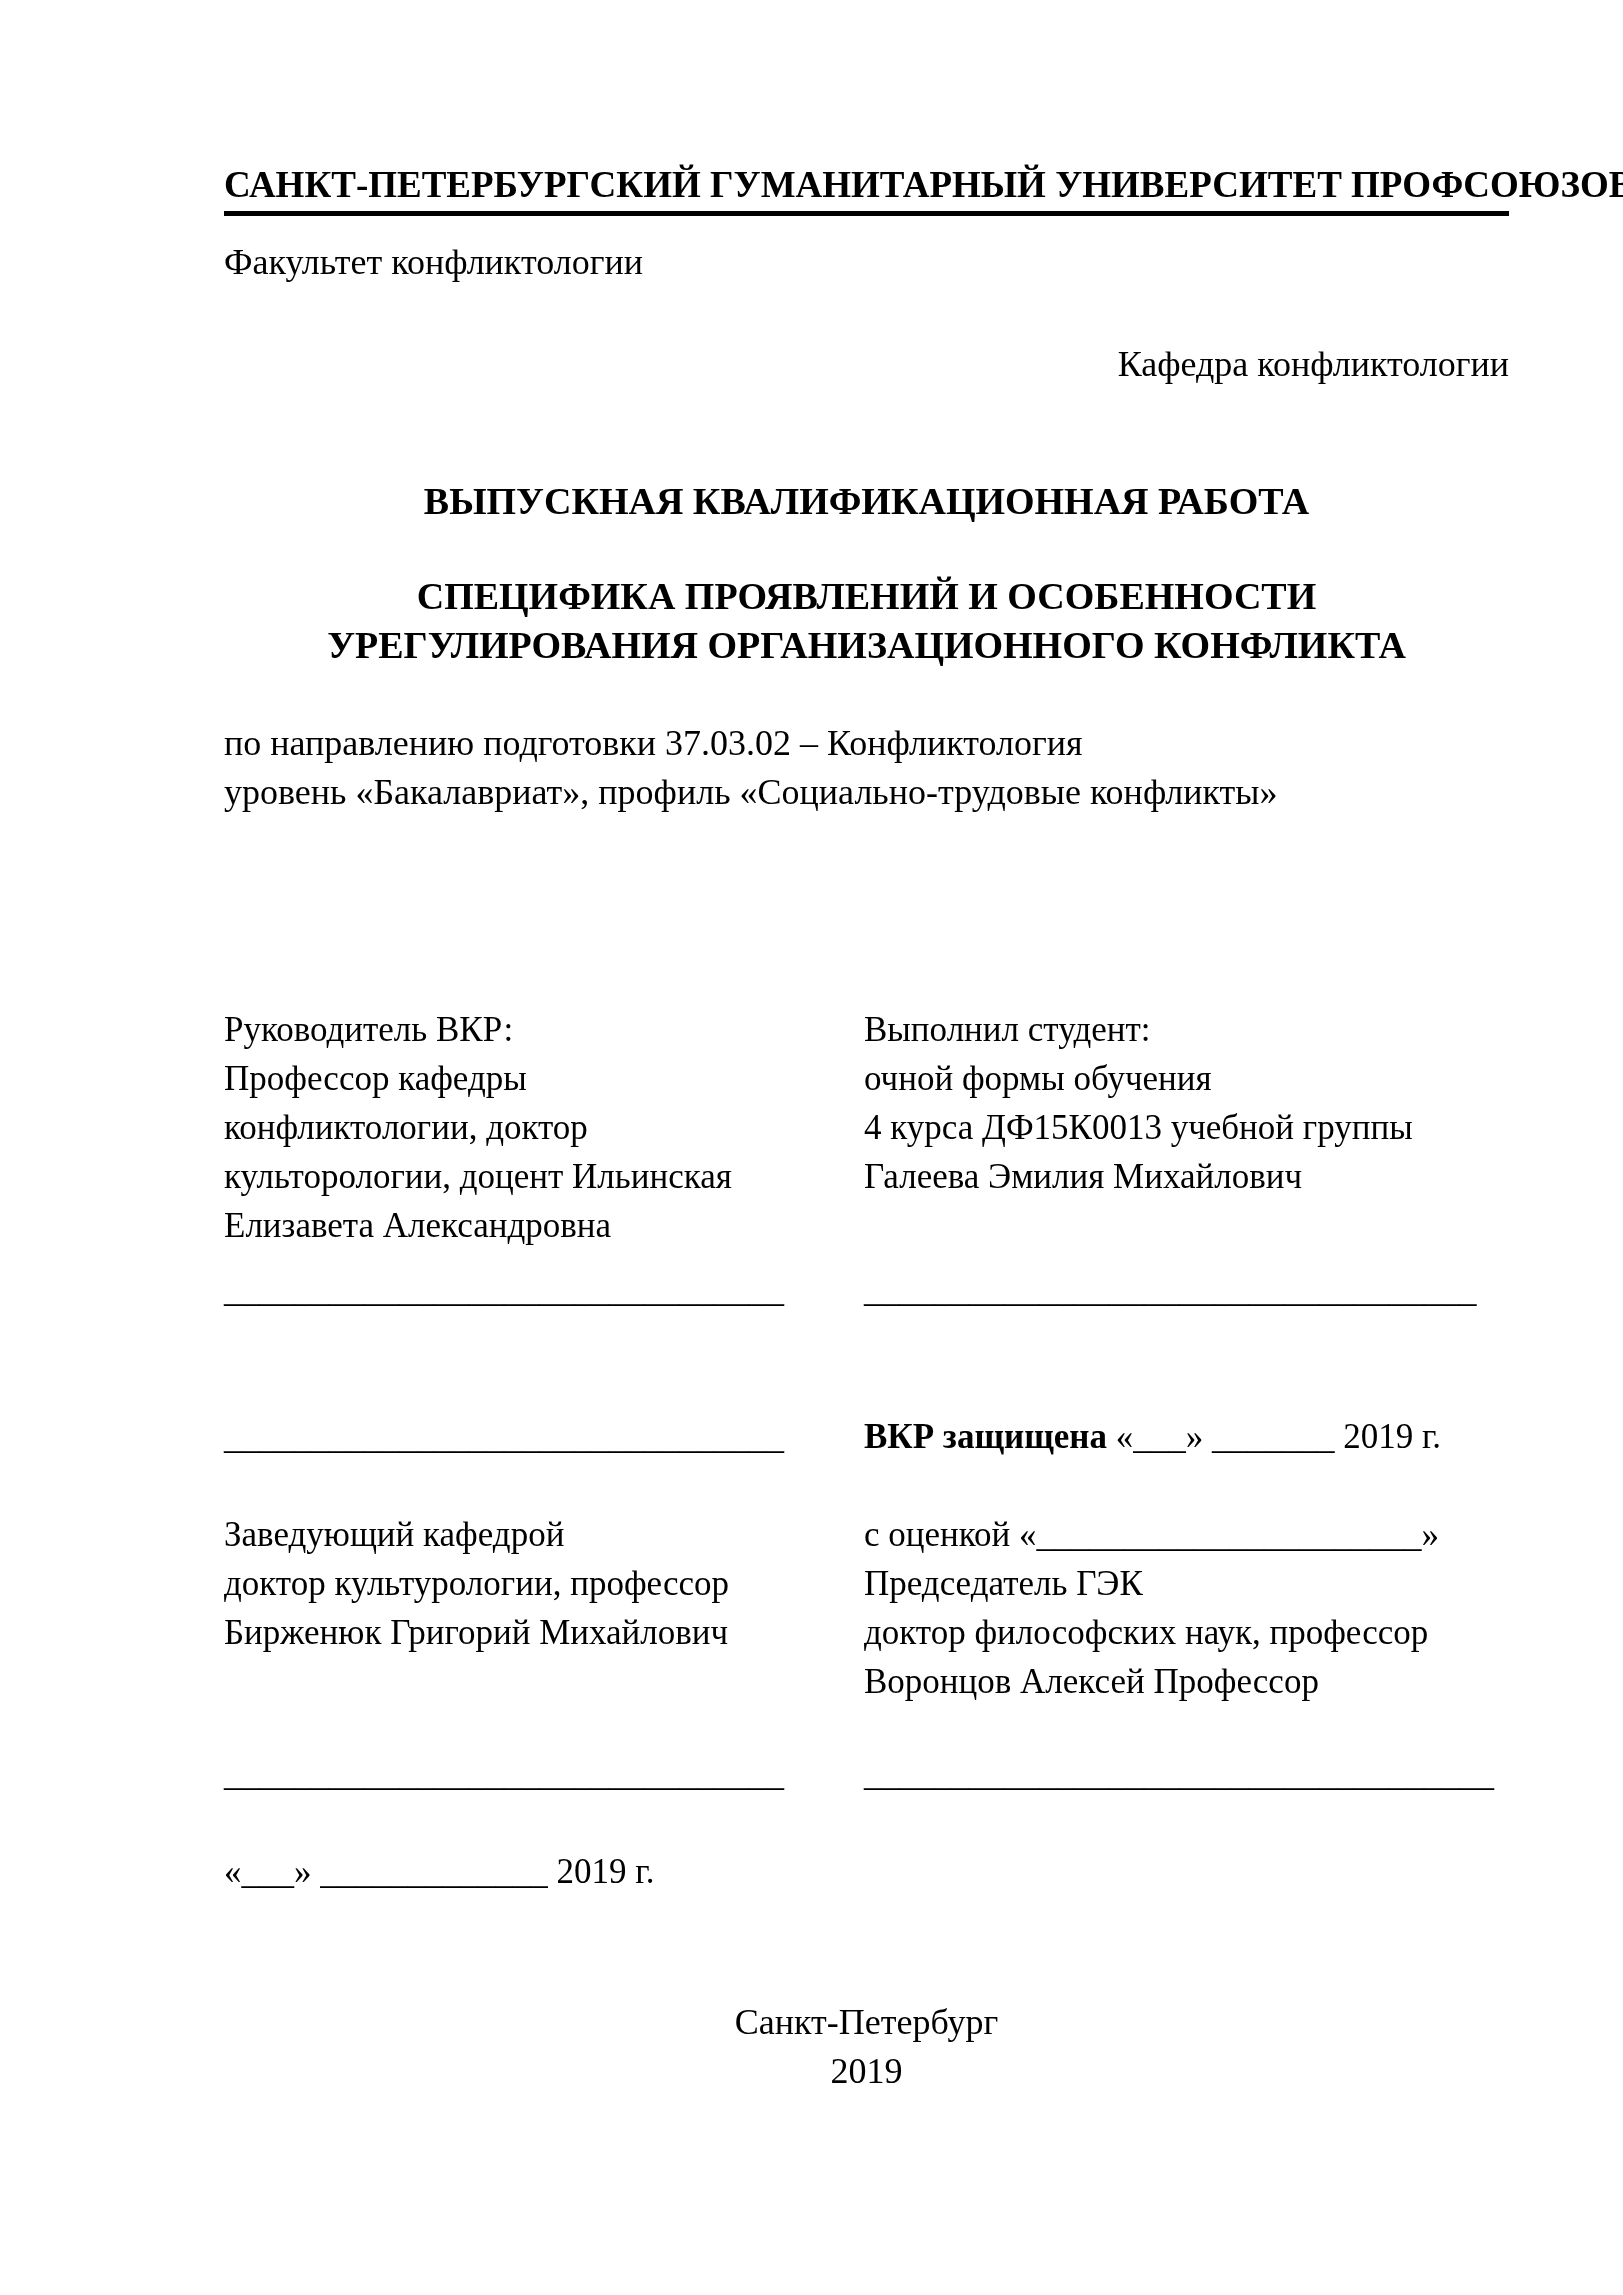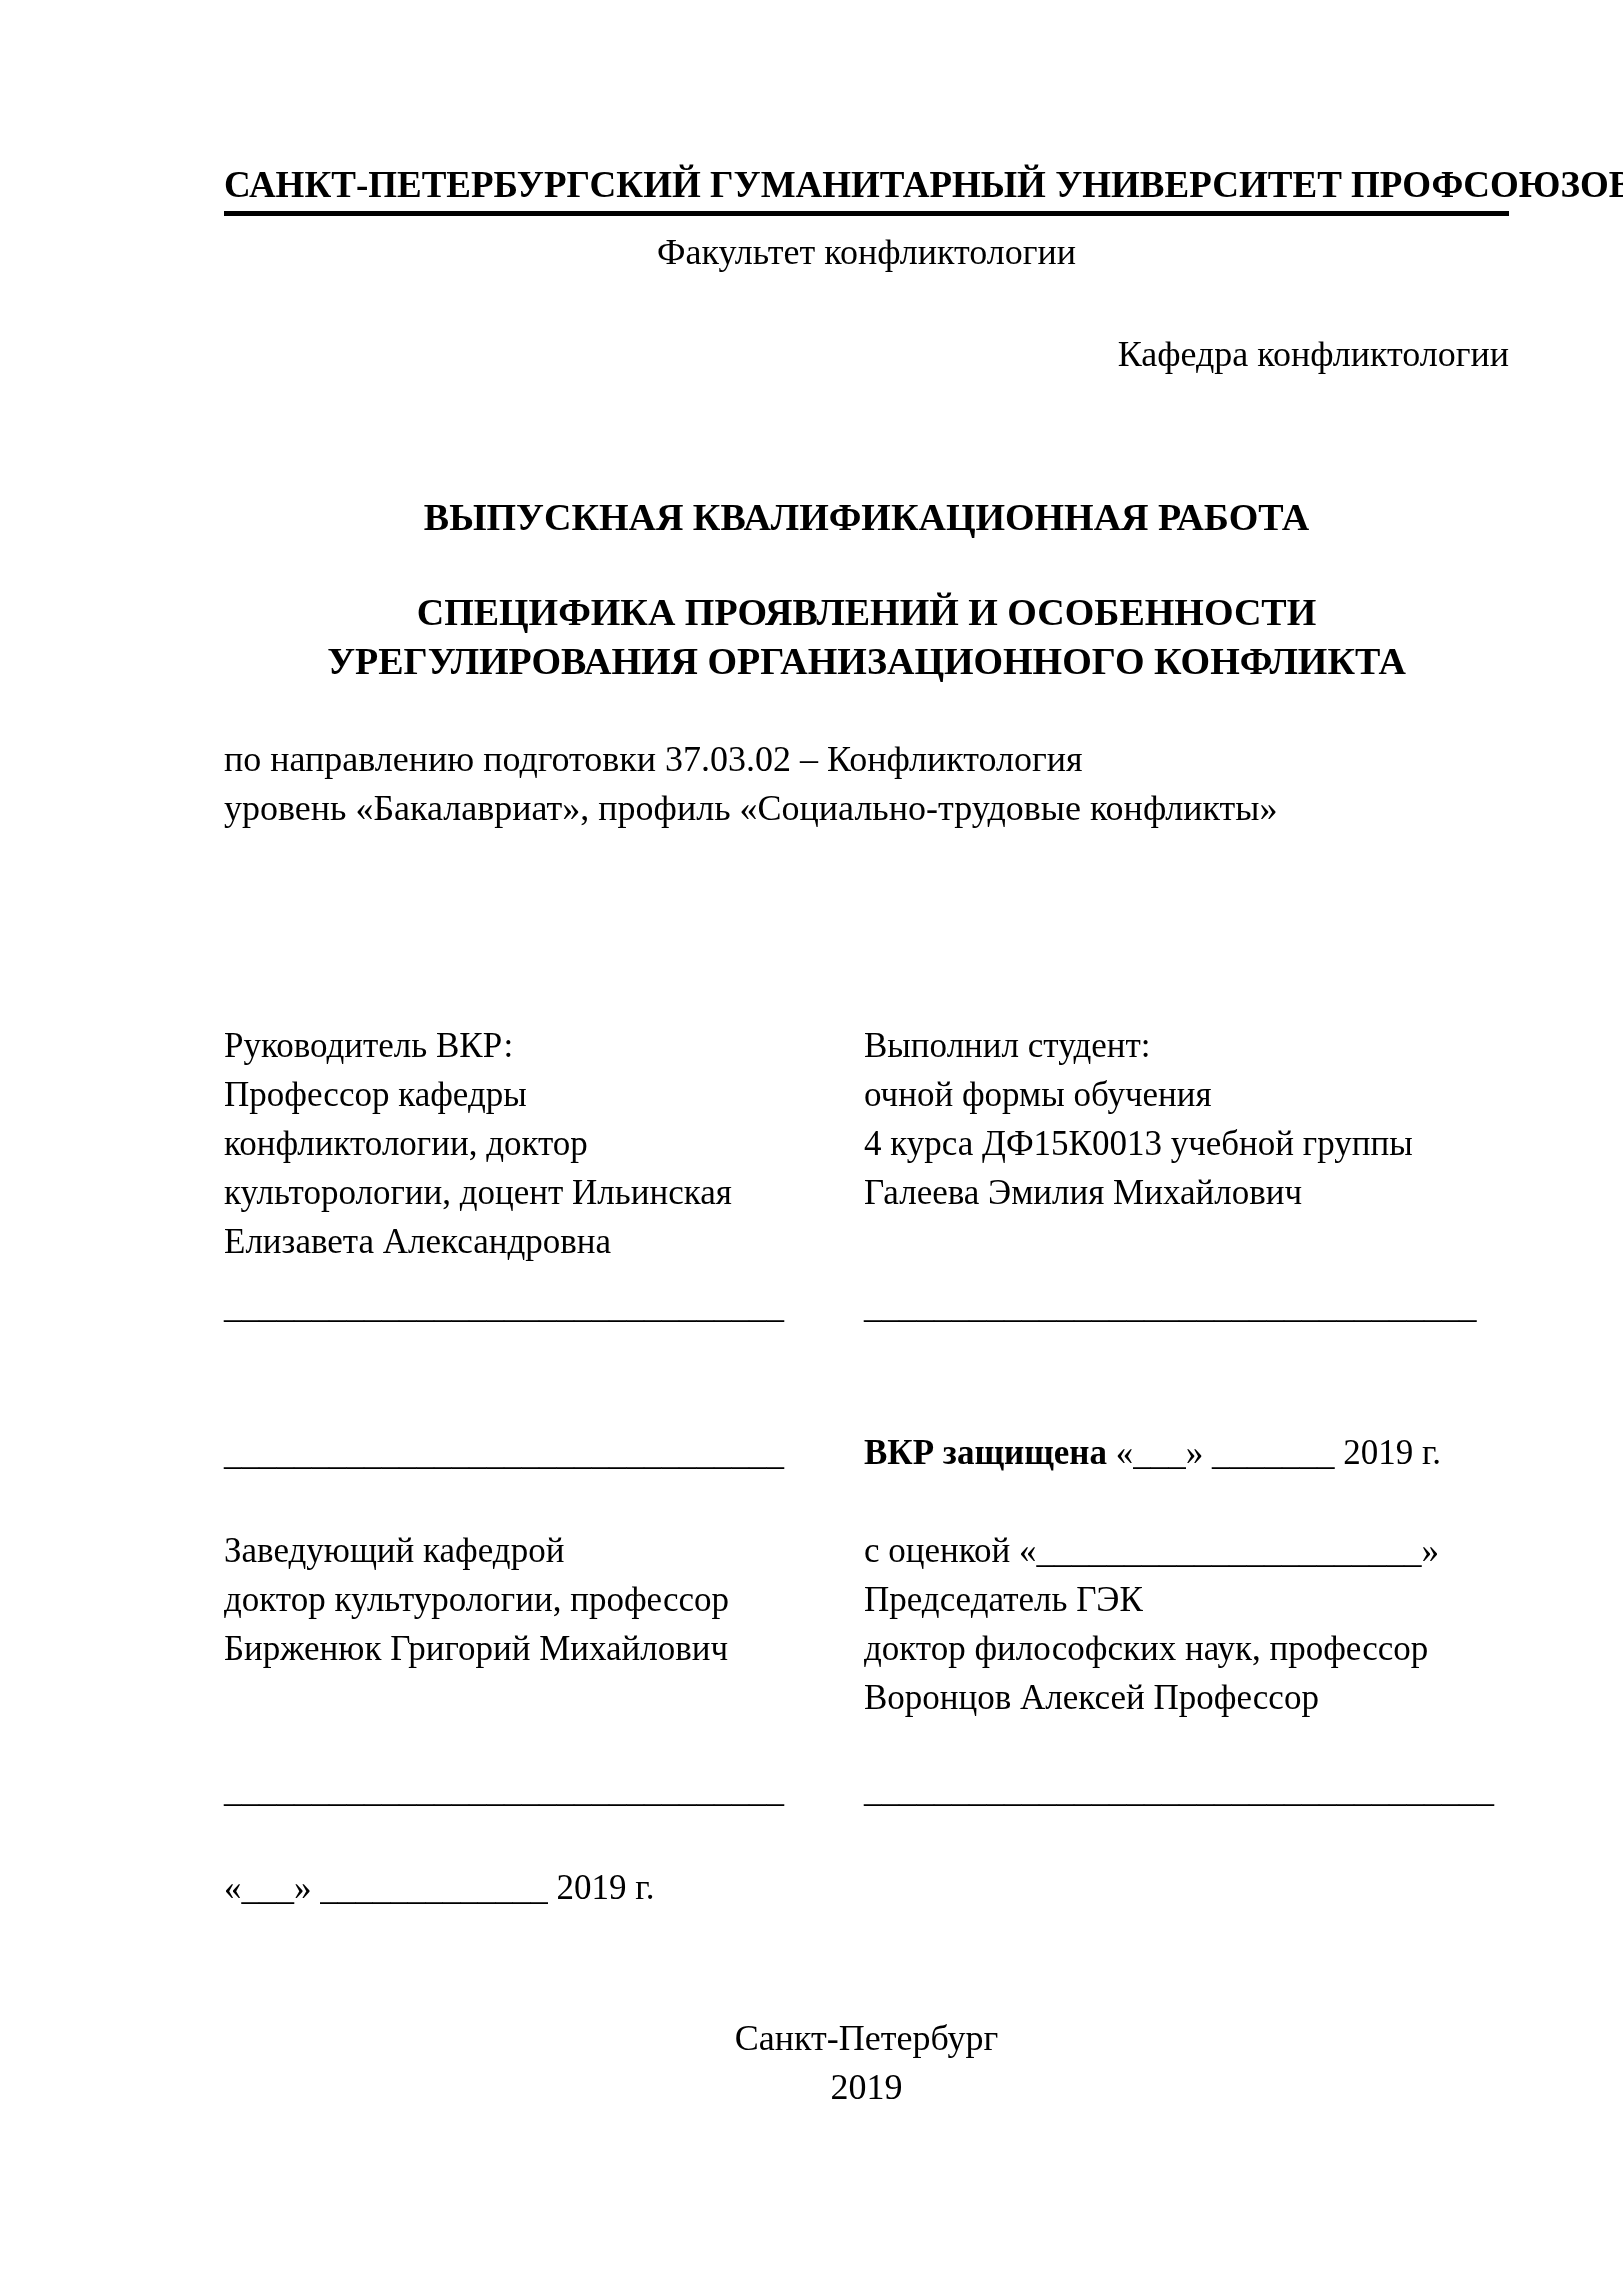--- a/index.html
+++ b/index.html
@@ -26,33 +26,32 @@
     line-height: 1.1;
     text-align: center;
     white-space: nowrap;
   }
   .header-rule {
     height: 4.7px;
     background: #000000;
     margin-top: 5.5px;
   }
   .faculty {
-    margin-top: 11px;
+    margin-top: 21px;
     font-size: 36px;
     line-height: 1.4;
-    text-align: center;
   }
   .department {
     margin-top: 52px;
     font-size: 36px;
     line-height: 1.4;
     text-align: right;
   }
   .worktype {
-    margin-top: 113px;
+    margin-top: 87px;
     font-weight: bold;
     font-size: 38px;
     line-height: 49px;
     text-align: center;
   }
   .thesis-title {
     margin-top: 46px;
     font-weight: bold;
     font-size: 38px;
     line-height: 49px;

